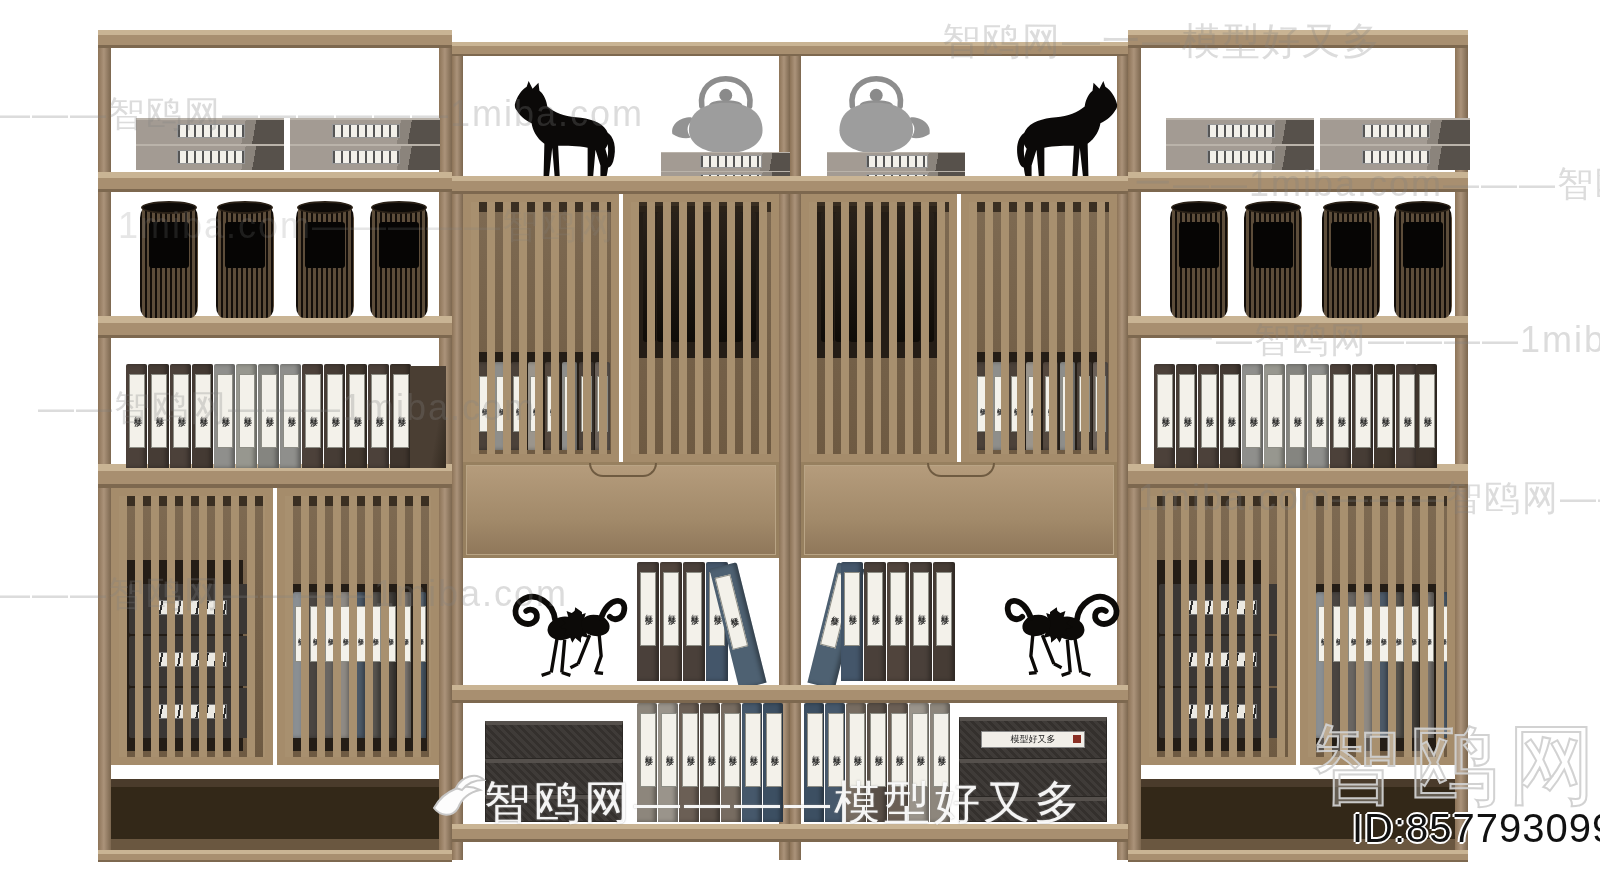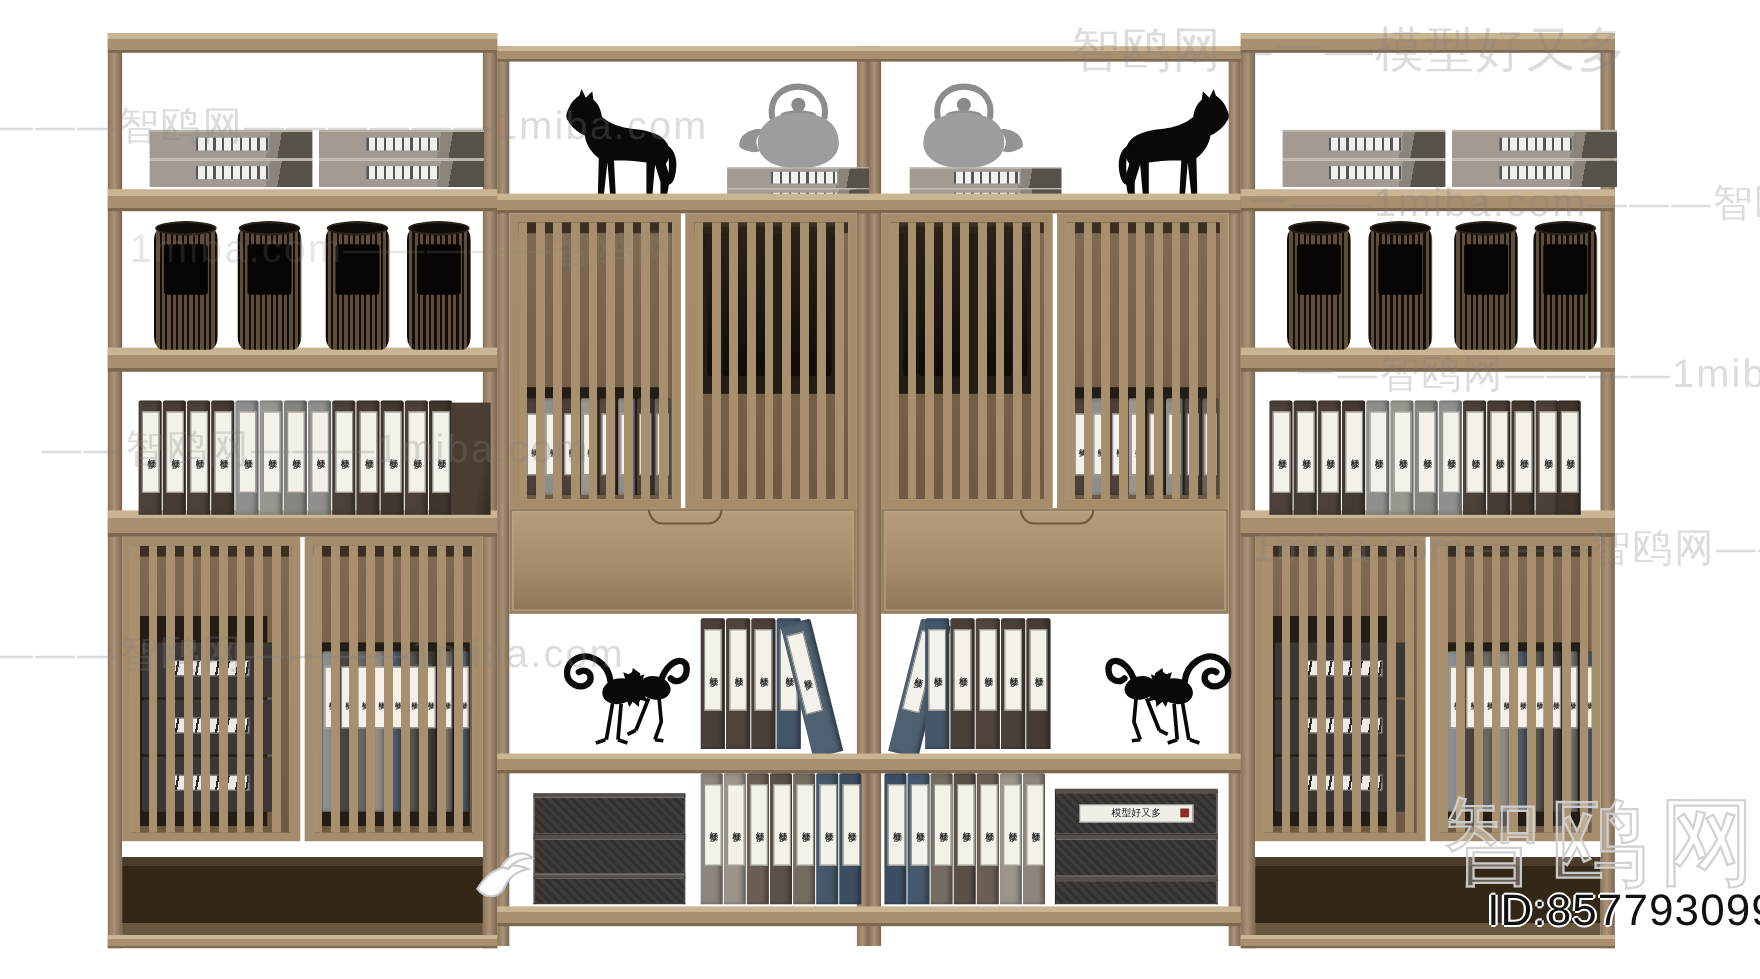--- a/index.html
+++ b/index.html
@@ -134,21 +134,21 @@
 
   
   .base{position:absolute;left:13px;right:13px;top:735px;height:85px;
         background:linear-gradient(180deg,#ffffff 0 14px,#4a3b2b 14px 22px,
                    #332818 22px 74px,#6a5740 74px);}
 
   
   .wm{position:absolute;white-space:nowrap;z-index:50;letter-spacing:2px;
       font-size:36px;color:rgba(130,130,130,0.28);pointer-events:none;}
   #wmA{left:-44px;top:90px;}
-  #wmB{left:942px;top:16px;font-size:44px;margin-left:32px;}
+  #wmB{left:942px;top:16px;font-size:38px;}
   #wmC{left:1135px;top:160px;}
   #wmD{left:118px;top:202px;color:rgba(130,130,130,0.20);}
   #wmE{left:1178px;top:316px;}
   #wmF{left:38px;top:384px;}
   #wmG{left:1138px;top:474px;}
   #wmH{left:-6px;top:570px;}
   #wmI{left:484px;top:772px;font-size:46px;letter-spacing:4px;
        color:rgba(255,255,255,0.92);text-shadow:0 0 2px rgba(150,150,150,0.75);}
   #wmBig{left:1312px;top:706px;font-size:88px;letter-spacing:10px;
        color:rgba(255,255,255,0.25);-webkit-text-stroke:2px rgba(208,208,208,0.95);}
@@ -672,16 +672,17 @@
   <div class="wm" id="wmD">1miba.com—————智鸥网</div>
   <div class="wm" id="wmE">一—智鸥网————1miba.com</div>
   <div class="wm" id="wmF">——智鸥网———1miba.com</div>
   <div class="wm" id="wmG">1miba.com———智鸥网————</div>
   <div class="wm" id="wmH">———智鸥网————1miba.com</div>
 
   <svg class="gull" id="gullSmall" viewBox="0 0 56 58">
     <path d="M4,38 C14,20 34,12 50,20 C40,22 32,28 28,38 C22,48 10,46 4,38 Z" fill="#fdfdfd" stroke="#c8c8c8" stroke-width="2"></path>
     <path d="M26,18 C32,6 46,2 54,10 C46,10 38,12 32,20 Z" fill="#fdfdfd" stroke="#c8c8c8" stroke-width="2"></path>
   </svg>
+  <div class="wm" id="wmI">智鸥网————模型好又多</div>
 
   <div class="wm" id="wmBig">智鸥网</div>
   <div class="wm" id="wmId">ID:857793099</div>
 </div>
 
 </body></html>

